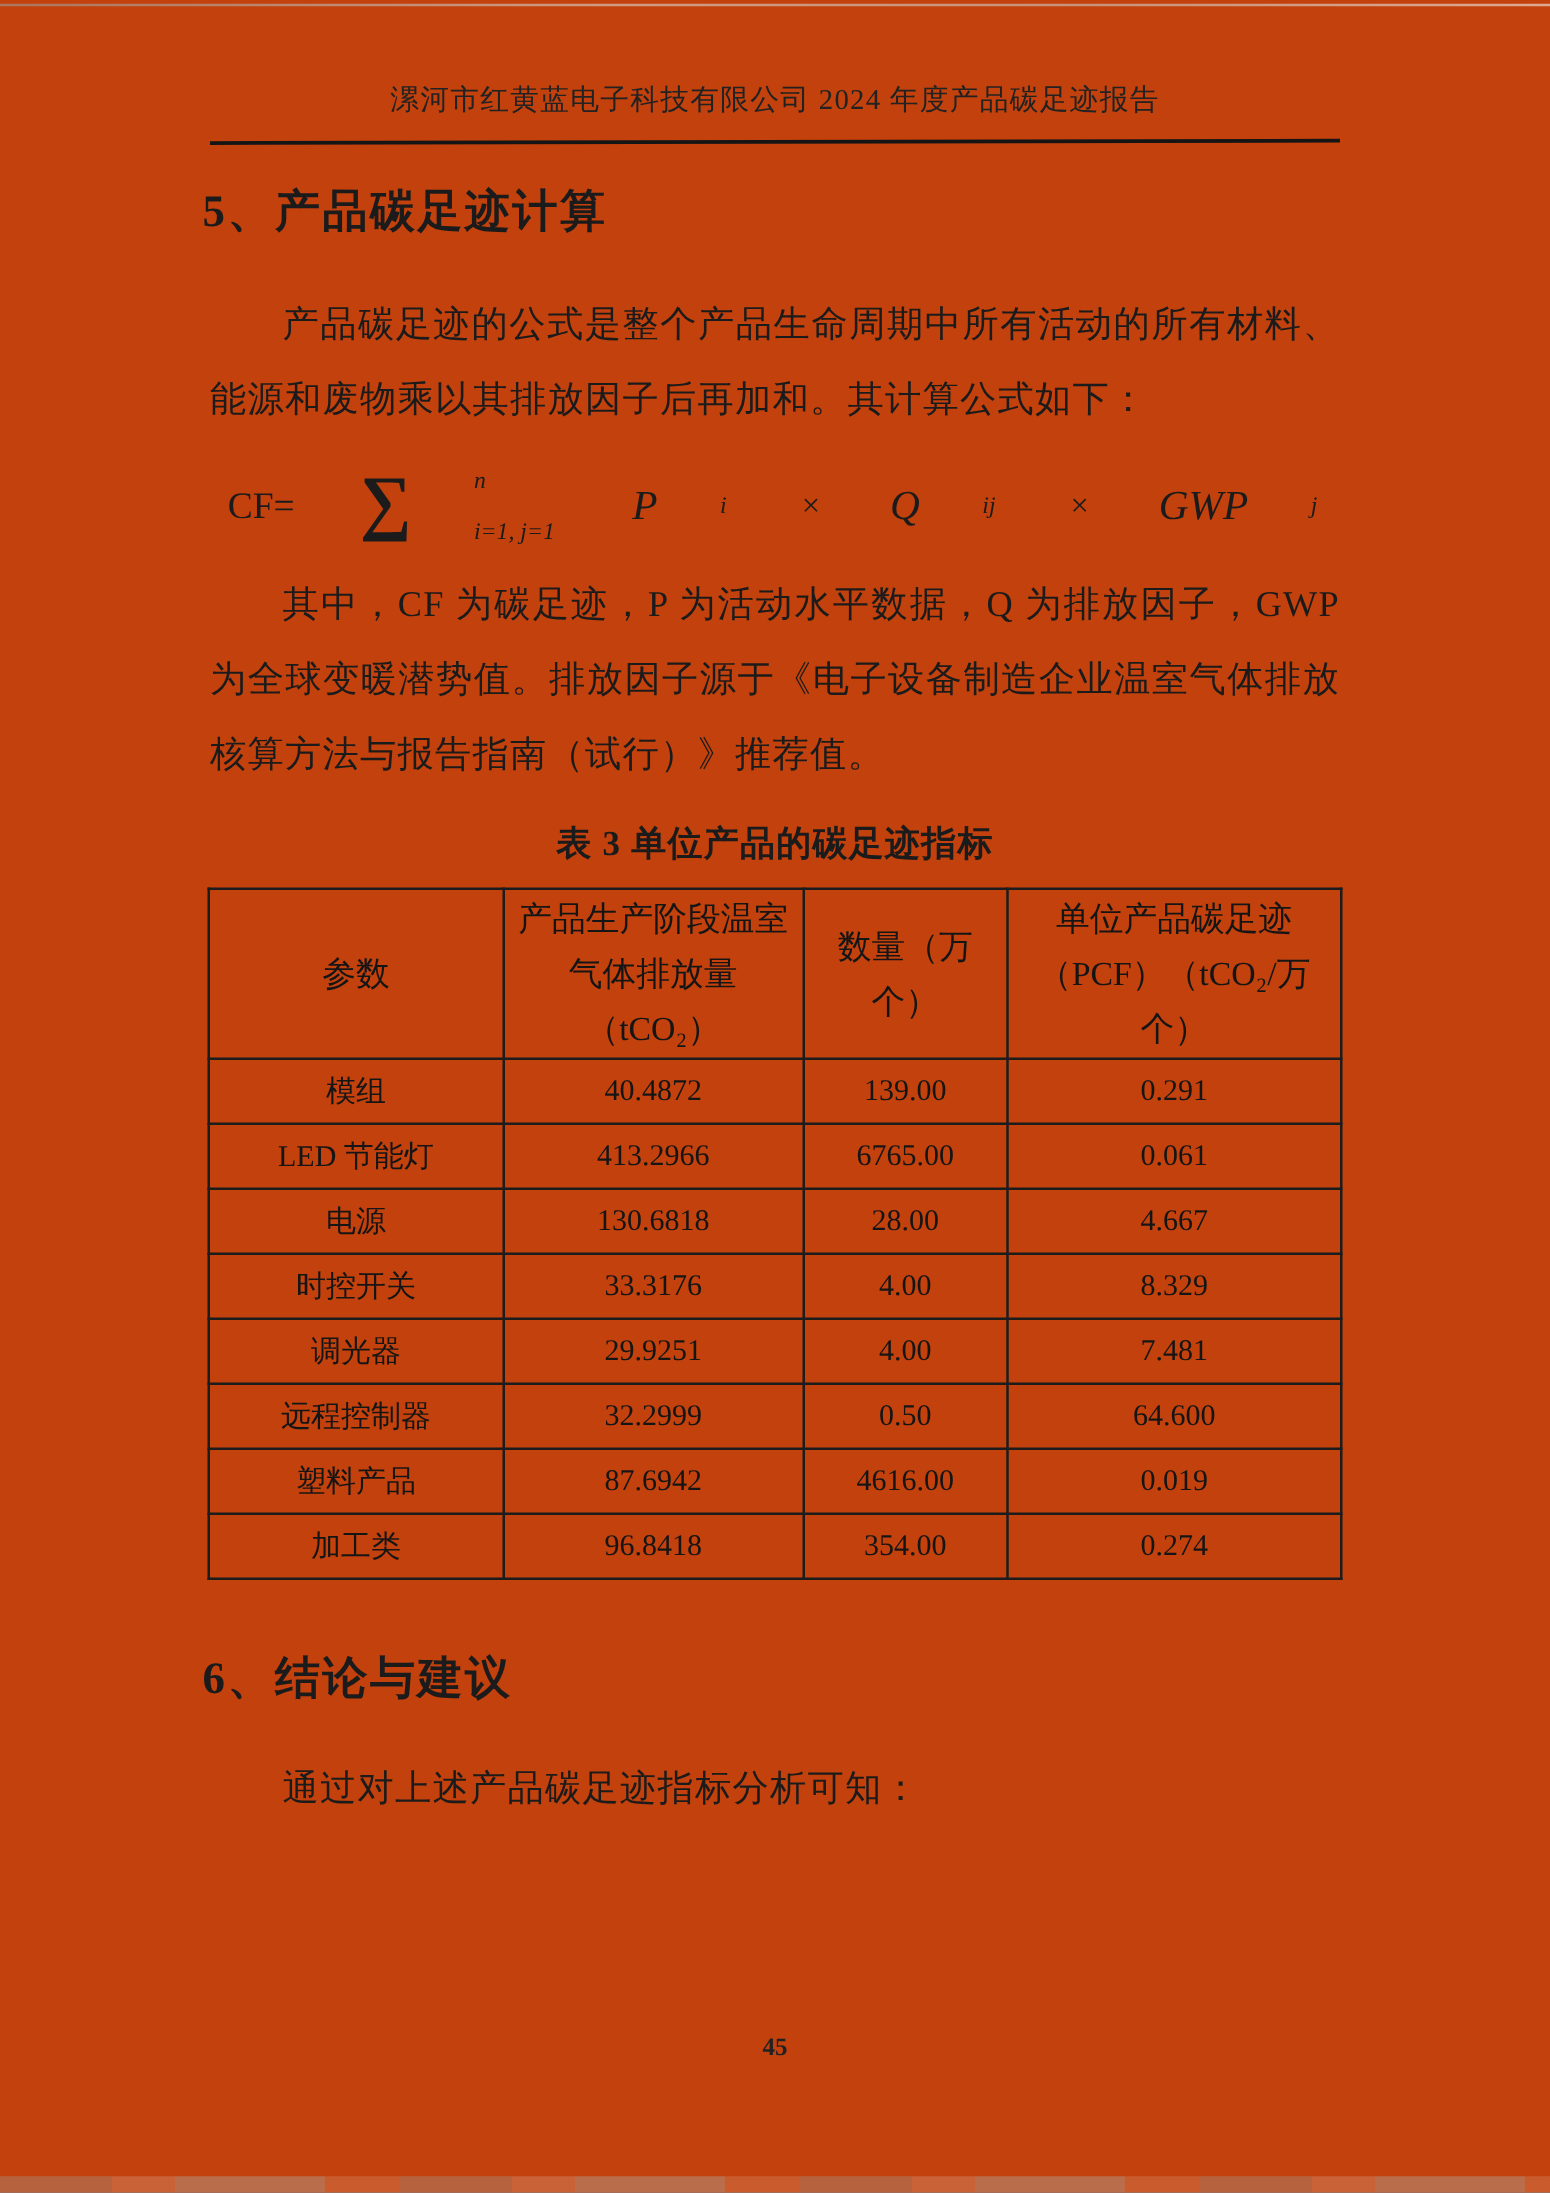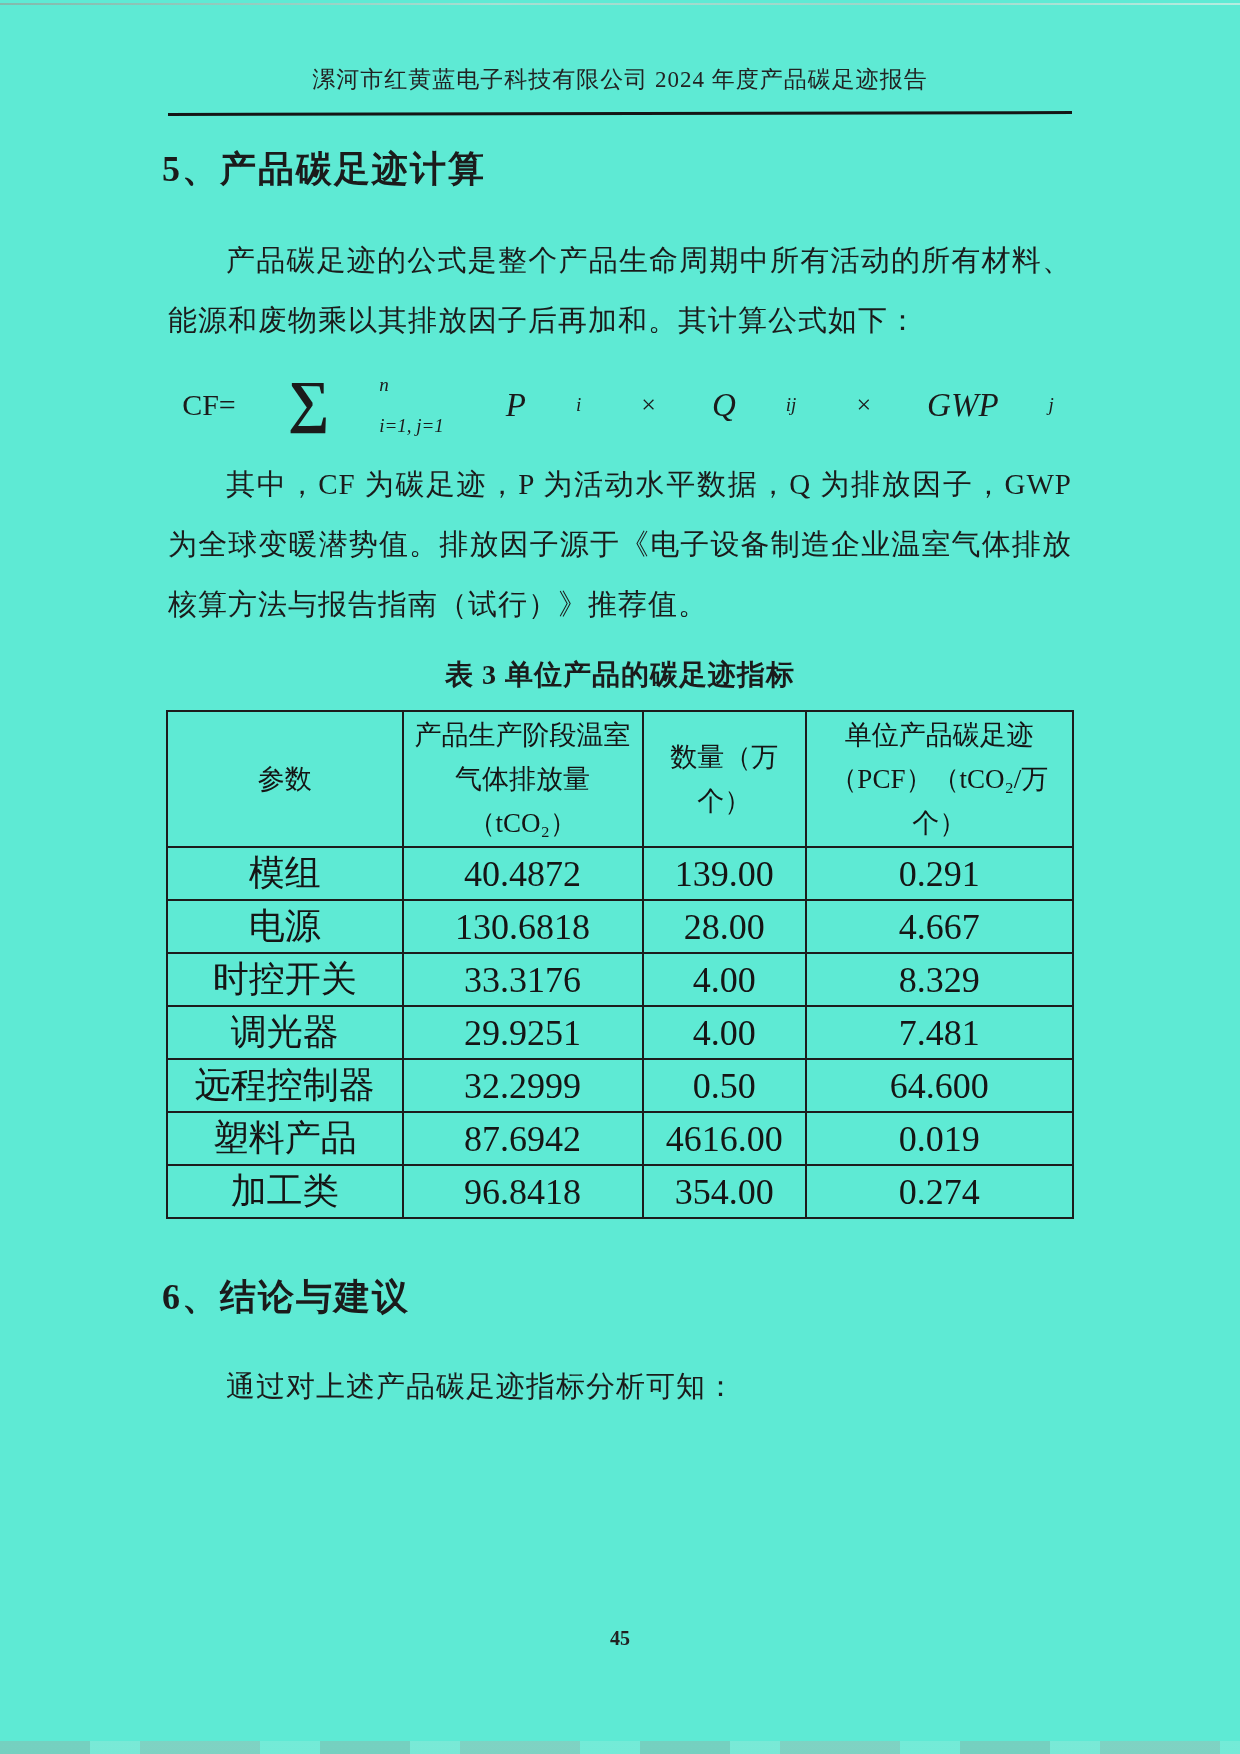--- a/index.html
+++ b/index.html
@@ -6,21 +6,21 @@
     margin: 0;
     padding: 0;
     background: #8a8a8a;
     font-family: "Liberation Serif", "DejaVu Serif", serif;
   }
   .page {
     position: relative;
     width: 1240px;
     height: 1754px;
     margin: 0 auto;
-    background: #5eead4;
+    background: #c2410c;
     color: #1b1b1b;
     overflow: hidden;
   }
   .scan-top-edge {
     position: absolute;
     top: 3px; left: 0;
     width: 100%;
     height: 2px;
     background: linear-gradient(90deg, #9a9a92 0%, #d8d8d0 40%, #c9c9c0 70%, #efefe8 100%);
     opacity: 0.6;
@@ -142,21 +142,21 @@
     font-weight: normal;
     color: #151515;
   }
   .data-table th {
     font-size: 27px;
     line-height: 44px;
     height: 96px;
     white-space: pre-line;
   }
   .data-table td {
-    font-size: 36px;
+    font-size: 24px;
     height: 48px;
   }
   .col-param    { width: 26%; }
   .col-emission { width: 26.5%; }
   .col-quantity { width: 18%; }
   .col-pcf      { width: 29.5%; }
   .page-number {
     position: absolute;
     bottom: 104px;
     left: 0;
@@ -221,20 +221,26 @@
         </tr>
       </thead>
       <tbody id="table-body">
           <tr>
             <td>模组</td>
             <td>40.4872</td>
             <td>139.00</td>
             <td>0.291</td>
           </tr>
           <tr>
+            <td>LED 节能灯</td>
+            <td>413.2966</td>
+            <td>6765.00</td>
+            <td>0.061</td>
+          </tr>
+          <tr>
             <td>电源</td>
             <td>130.6818</td>
             <td>28.00</td>
             <td>4.667</td>
           </tr>
           <tr>
             <td>时控开关</td>
             <td>33.3176</td>
             <td>4.00</td>
             <td>8.329</td>

